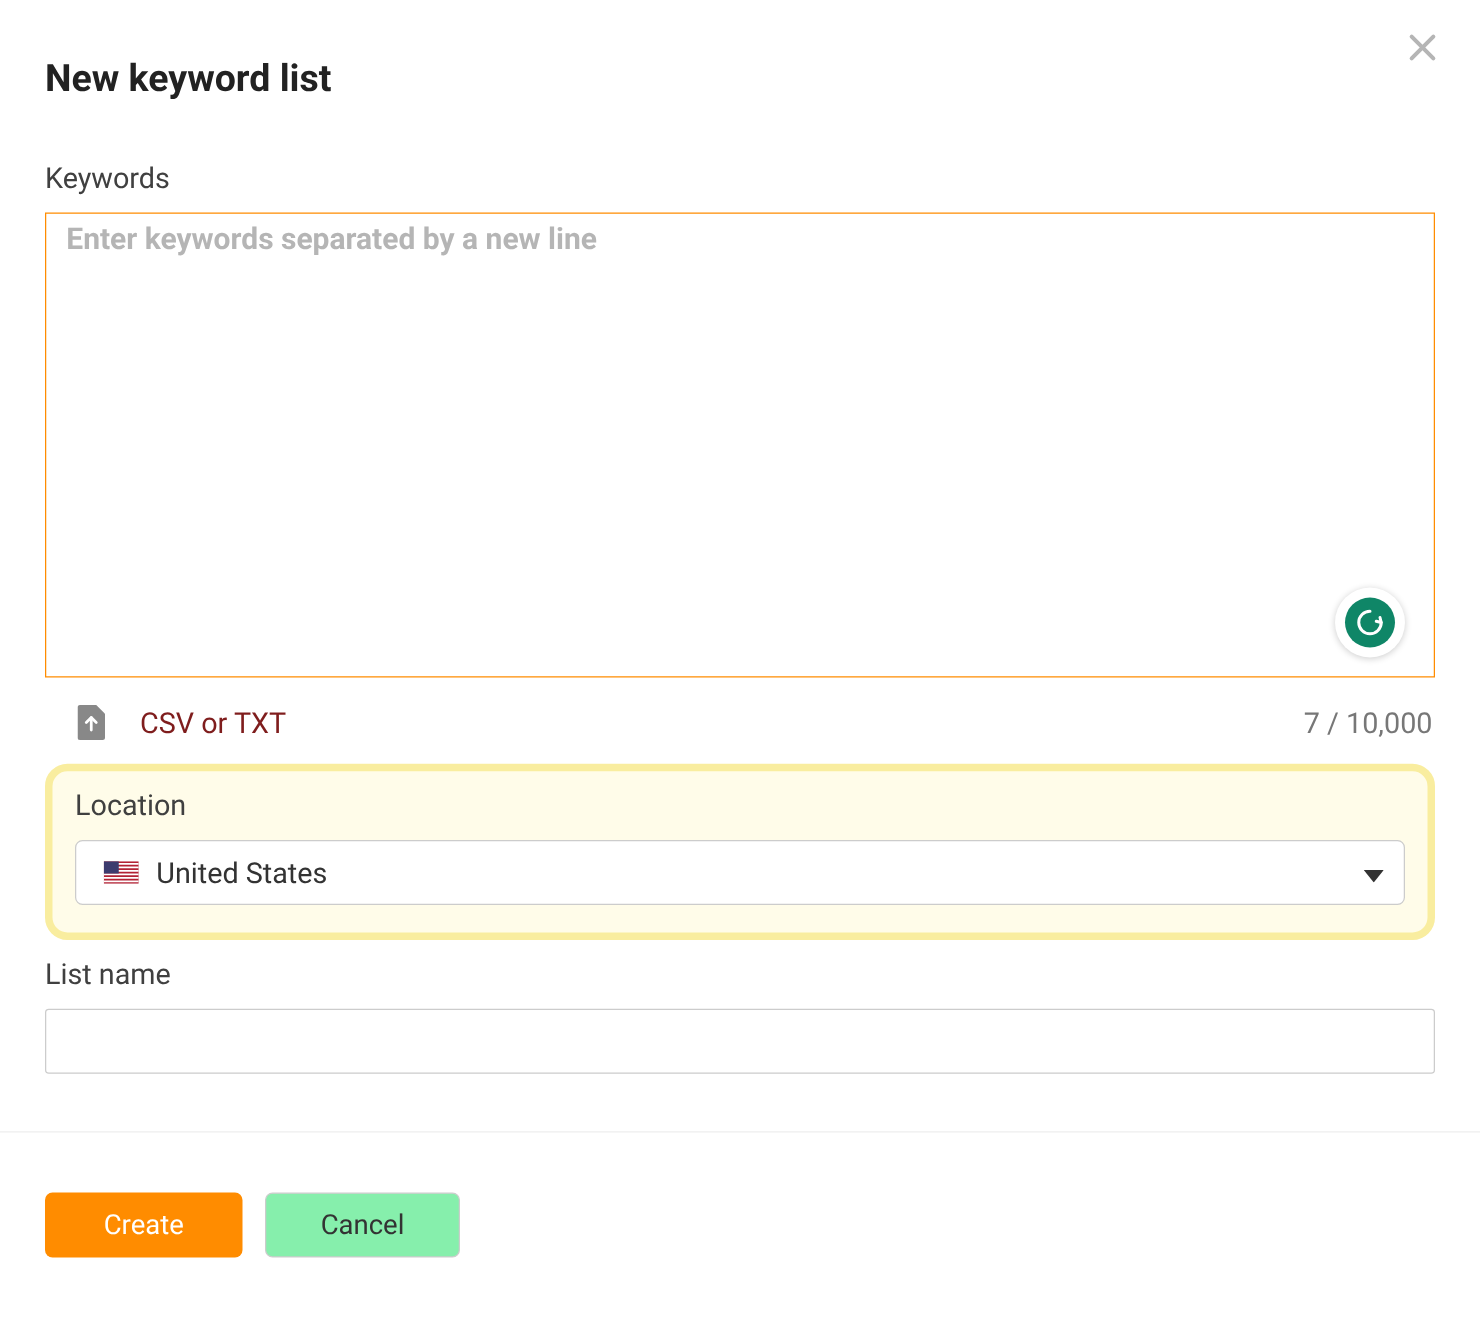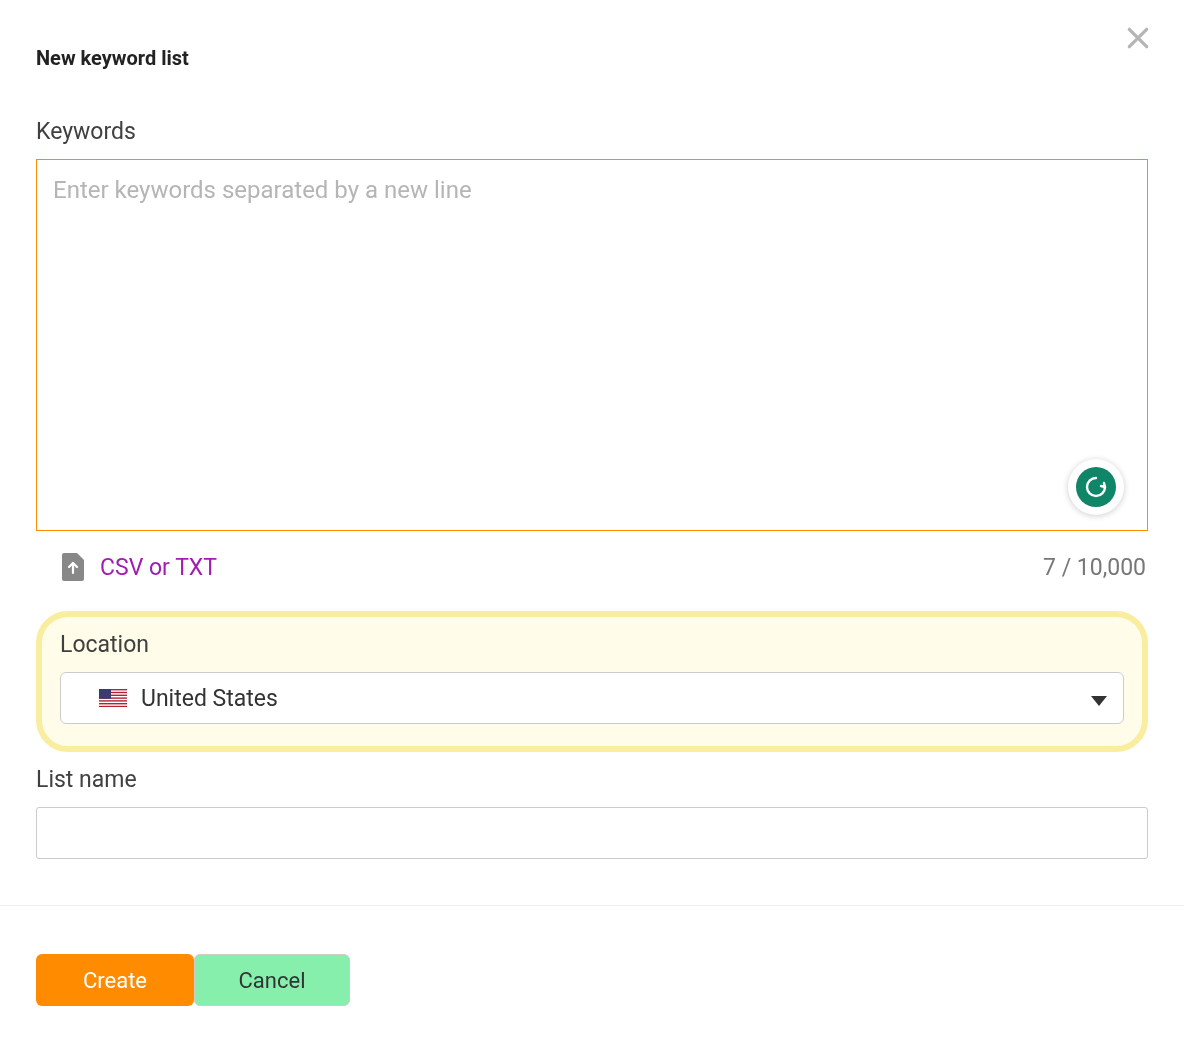--- a/index.html
+++ b/index.html
@@ -24,43 +24,44 @@
     height: 32px;
     display: flex;
     align-items: center;
     justify-content: center;
     cursor: pointer;
     color: #b5b5b5;
   }
   .close-icon svg { display: block; }
 
   .page-title {
-    font-size: 20px;
+    font-size: 30px;
     font-weight: 700;
     margin: 10px 0 48px 0;
     color: #222;
   }
 
   .section-label {
     font-size: 23px;
     font-weight: 400;
     margin-bottom: 14px;
     color: #404040;
   }
 
   .keywords-textarea {
     width: 100%;
     height: 372px;
     border: 1px solid #ff8c00;
     outline: none;
     resize: none;
     font-family: inherit;
     font-size: 24px;
-    padding: 16px 16px;
-    color: #333;
+    padding: 6px 16px;
+    color: #333;
+    font-weight: bold;
   }
   .keywords-textarea::placeholder { color: #b5b5b5; }
 
   .keywords-wrap { position: relative; }
 
   .grammarly-badge {
     position: absolute;
     right: 24px;
     bottom: 20px;
     width: 56px;
@@ -87,49 +88,49 @@
     align-items: center;
     justify-content: space-between;
     margin-top: 18px;
     padding: 0 2px 0 26px;
     font-size: 23px;
     color: #777;
   }
   .upload-left {
     display: flex;
     align-items: center;
-    gap: 16px;
-    cursor: pointer;
-    color: #a21caf;
+    gap: 28px;
+    cursor: pointer;
+    color: #7f1d1d;
   }
   .upload-icon {
     width: 22px;
     height: 28px;
     display: flex;
     align-items: center;
     justify-content: center;
   }
   .counter { color: #777; }
 
   .highlight-box {
-    margin-top: 30px;
+    margin-top: 19px;
     background: #fffce9;
     border: 6px solid #f9ed9f;
-    border-radius: 32px;
+    border-radius: 18px;
     padding: 14px 18px 22px 18px;
   }
   .location-select {
     width: 100%;
     height: 52px;
     border: 1px solid #ccc;
     border-radius: 6px;
     background: #fff;
     display: flex;
     align-items: center;
-    padding: 0 16px 0 38px;
+    padding: 0 16px 0 22px;
     cursor: pointer;
     position: relative;
     font-size: 23px;
     color: #333;
   }
   .flag-icon {
     margin-right: 14px;
     display: flex;
     align-items: center;
   }
@@ -150,20 +151,21 @@
   }
 
   .divider {
     border: none;
     border-top: 1px solid #eee;
     margin: 46px -36px 0 -36px;
   }
 
   .footer-actions {
     display: flex;
+    gap: 18px;
     margin-top: 48px;
   }
   .btn {
     height: 52px;
     padding: 0 26px;
     border-radius: 6px;
     font-size: 22px;
     font-family: inherit;
     cursor: pointer;
     display: inline-flex;

